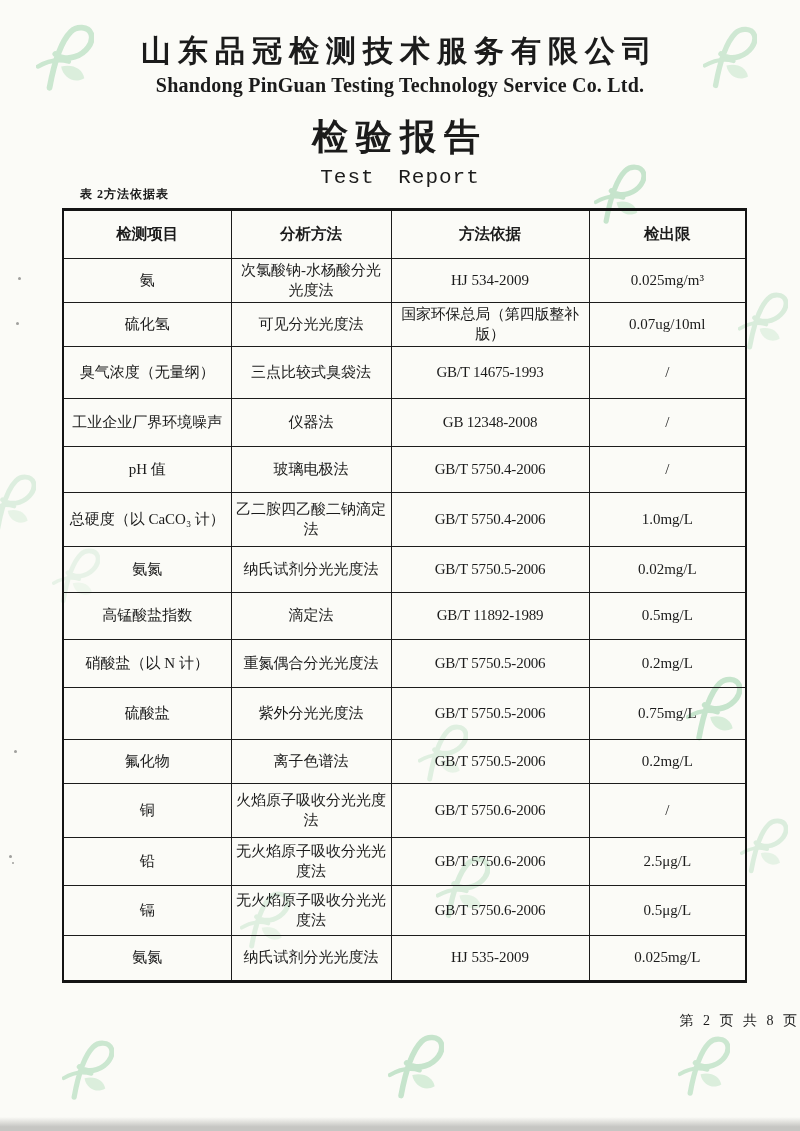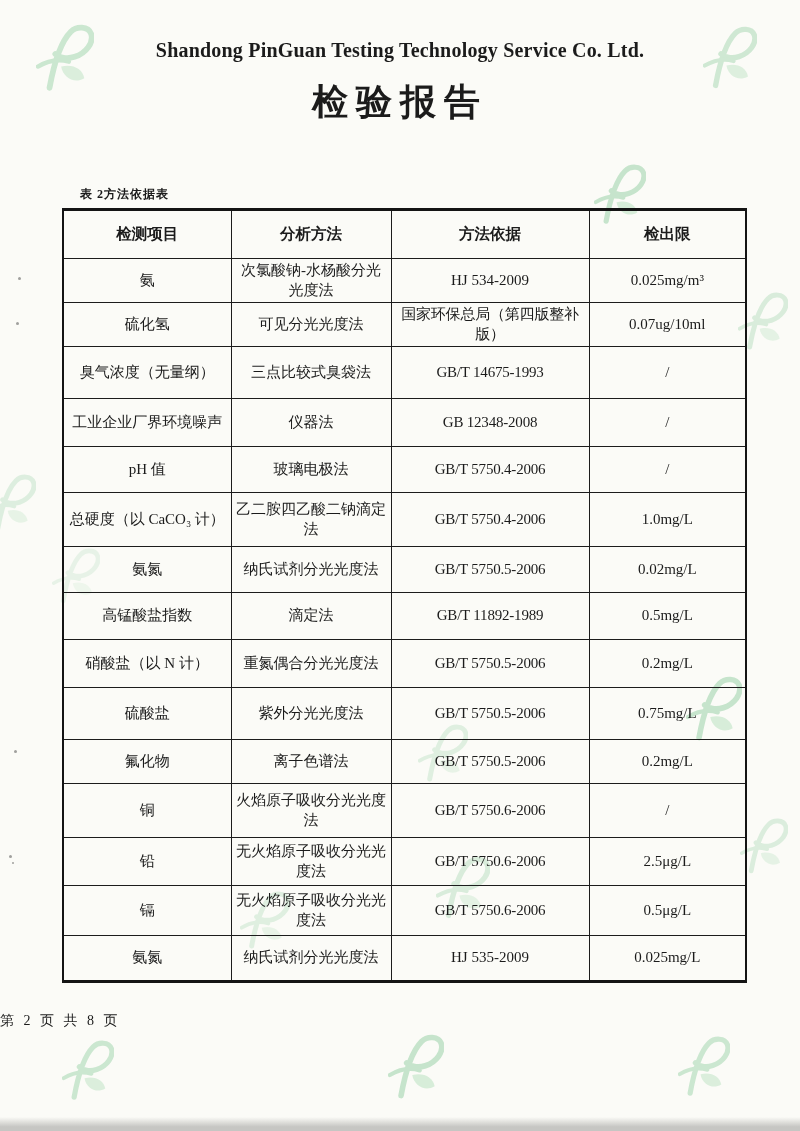--- a/index.html
+++ b/index.html
@@ -21,21 +21,21 @@
   .caption{position:absolute;left:80px;top:186px;font-size:12px;font-weight:bold;letter-spacing:1px;}
 
   
   table.report{position:absolute;left:62px;top:208px;width:683px;border-collapse:collapse;table-layout:fixed;
     border:2.2px solid #141414;border-top-width:3.5px;border-bottom-width:3px;}
   table.report th, table.report td{border:1.7px solid #1c1c1c;text-align:center;vertical-align:middle;
     padding:1px 4px;font-size:15px;line-height:1.32;overflow:hidden;}
   table.report th{font-weight:bold;height:45px;font-size:15.5px;}
   td.tight{font-size:13px;letter-spacing:-0.2px;}
 
-  .footer{position:absolute;top:1012px;left:0;width:100%;text-align:left;font-size:14px;letter-spacing:3px;}
+  .footer{position:absolute;top:1012px;left:0;width:100%;text-align:right;font-size:14px;letter-spacing:3px;}
 
   .speck{position:absolute;background:#6f6f6d;border-radius:50%;opacity:.65;}
   .edge-bottom{position:absolute;left:0;bottom:0;width:100%;height:14px;
     background:linear-gradient(to bottom, rgba(198,198,195,0), #c6c6c3 70%);}
 </style>
 </head>
 <body>
 
 <div class="page">
 
@@ -116,22 +116,24 @@
         </svg>
       </div>
       <div class="wm" style="left: 678px; top: 1036px; width: 52px; height: 62.4px; opacity: 0.45;">
         <svg viewBox="0 0 60 72">
           <use href="#pglogo"></use>
         </svg>
       </div>
     </div>
 
   <div class="head">
+    <div class="company-cn">山东品冠检测技术服务有限公司</div>
     <div class="company-en">Shandong PinGuan Testing Technology Service Co. Ltd.</div>
     <div class="title-cn">检验报告</div>
+    <div class="title-en">Test Report</div>
   </div>
 
   <div class="caption">表 2方法依据表</div>
 
   <table class="report">
     <colgroup>
       <col style="width:168px">
         <col style="width:160px">
         <col style="width:198px">
         <col style="width:157px">

